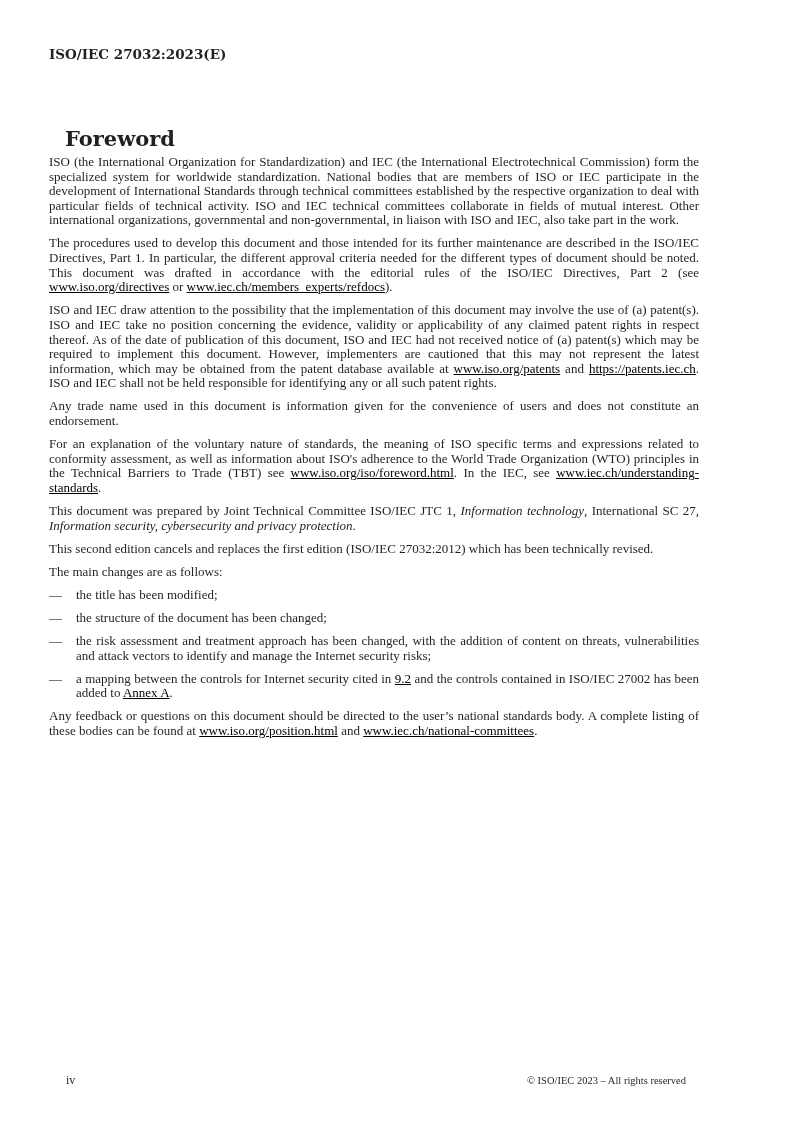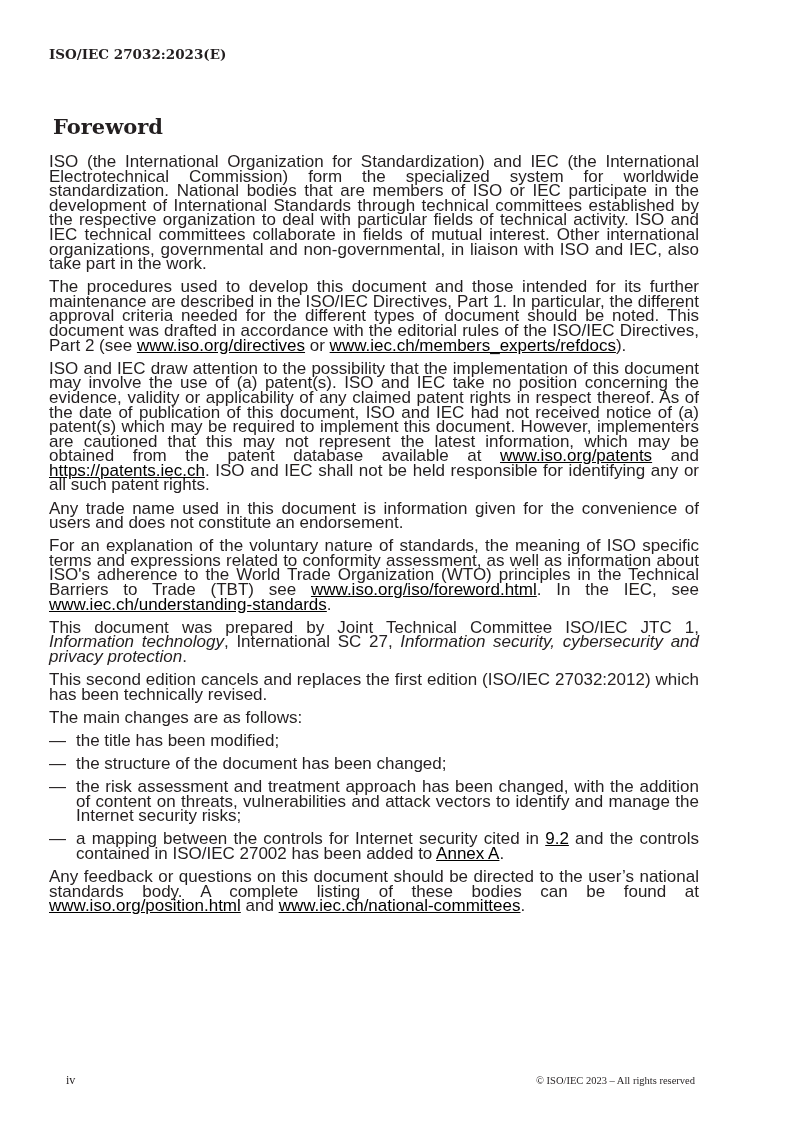--- a/index.html
+++ b/index.html
@@ -1,28 +1,28 @@
 <!DOCTYPE html>
 <html><head>
 <meta charset="utf-8">
 <style>
   html, body { margin:0; padding:0; background:#ffffff; }
   body { width:793px; height:1122px; position:relative; overflow:hidden;
          font-family:"DejaVu Serif", "Liberation Serif", serif; color:#231f20; }
   .header { position:absolute; left:49px; top:46px; font-size:13.5px; font-weight:bold; letter-spacing:0; }
-  .title { position:absolute; left:49px; top:110px; font-size:21px; font-weight:bold; margin:4px; }
+  .title { position:absolute; left:49px; top:110px; font-size:21px; font-weight:bold; margin:16px; }
   .content { position:absolute; left:49px; top:155px; width:650px;
-             font-family:Liberation Sans, sans-serif; font-size:17px; line-height:14.6px; }
+             font-family:Liberation Serif, serif; font-size:13px; line-height:14.6px; }
   .content p { margin:0 0 8.5px 0; text-align:justify; }
   a { color:#000000; text-decoration:underline; }
   .list { margin:0; padding:0; list-style:none; }
   .list li { position:relative; padding-left:27px; margin:0 0 8.5px 0; text-align:justify; }
   .list li .dash { position:absolute; left:0; top:0; }
   .footer-left { position:absolute; left:66px; top:1073px; font-size:12px; font-family:"Liberation Serif", serif; }
-  .footer-right { position:absolute; right:98px; top:1075px; font-size:10.5px; font-family:"Liberation Serif", serif; }
+  .footer-right { position:absolute; right:107px; top:1075px; font-size:10.5px; font-family:"Liberation Serif", serif; }
 </style>
 </head>
 <body>
 
 <div class="header">ISO/IEC 27032:2023(E)</div>
 
 <h1 class="title">Foreword</h1>
 
 <div class="content">
   <p>ISO (the International Organization for Standardization) and IEC (the International Electrotechnical Commission) form the specialized system for worldwide standardization. National bodies that are members of ISO or IEC participate in the development of International Standards through technical committees established by the respective organization to deal with particular fields of technical activity. ISO and IEC technical committees collaborate in fields of mutual interest. Other international organizations, governmental and non-governmental, in liaison with ISO and IEC, also take part in the work.</p>

